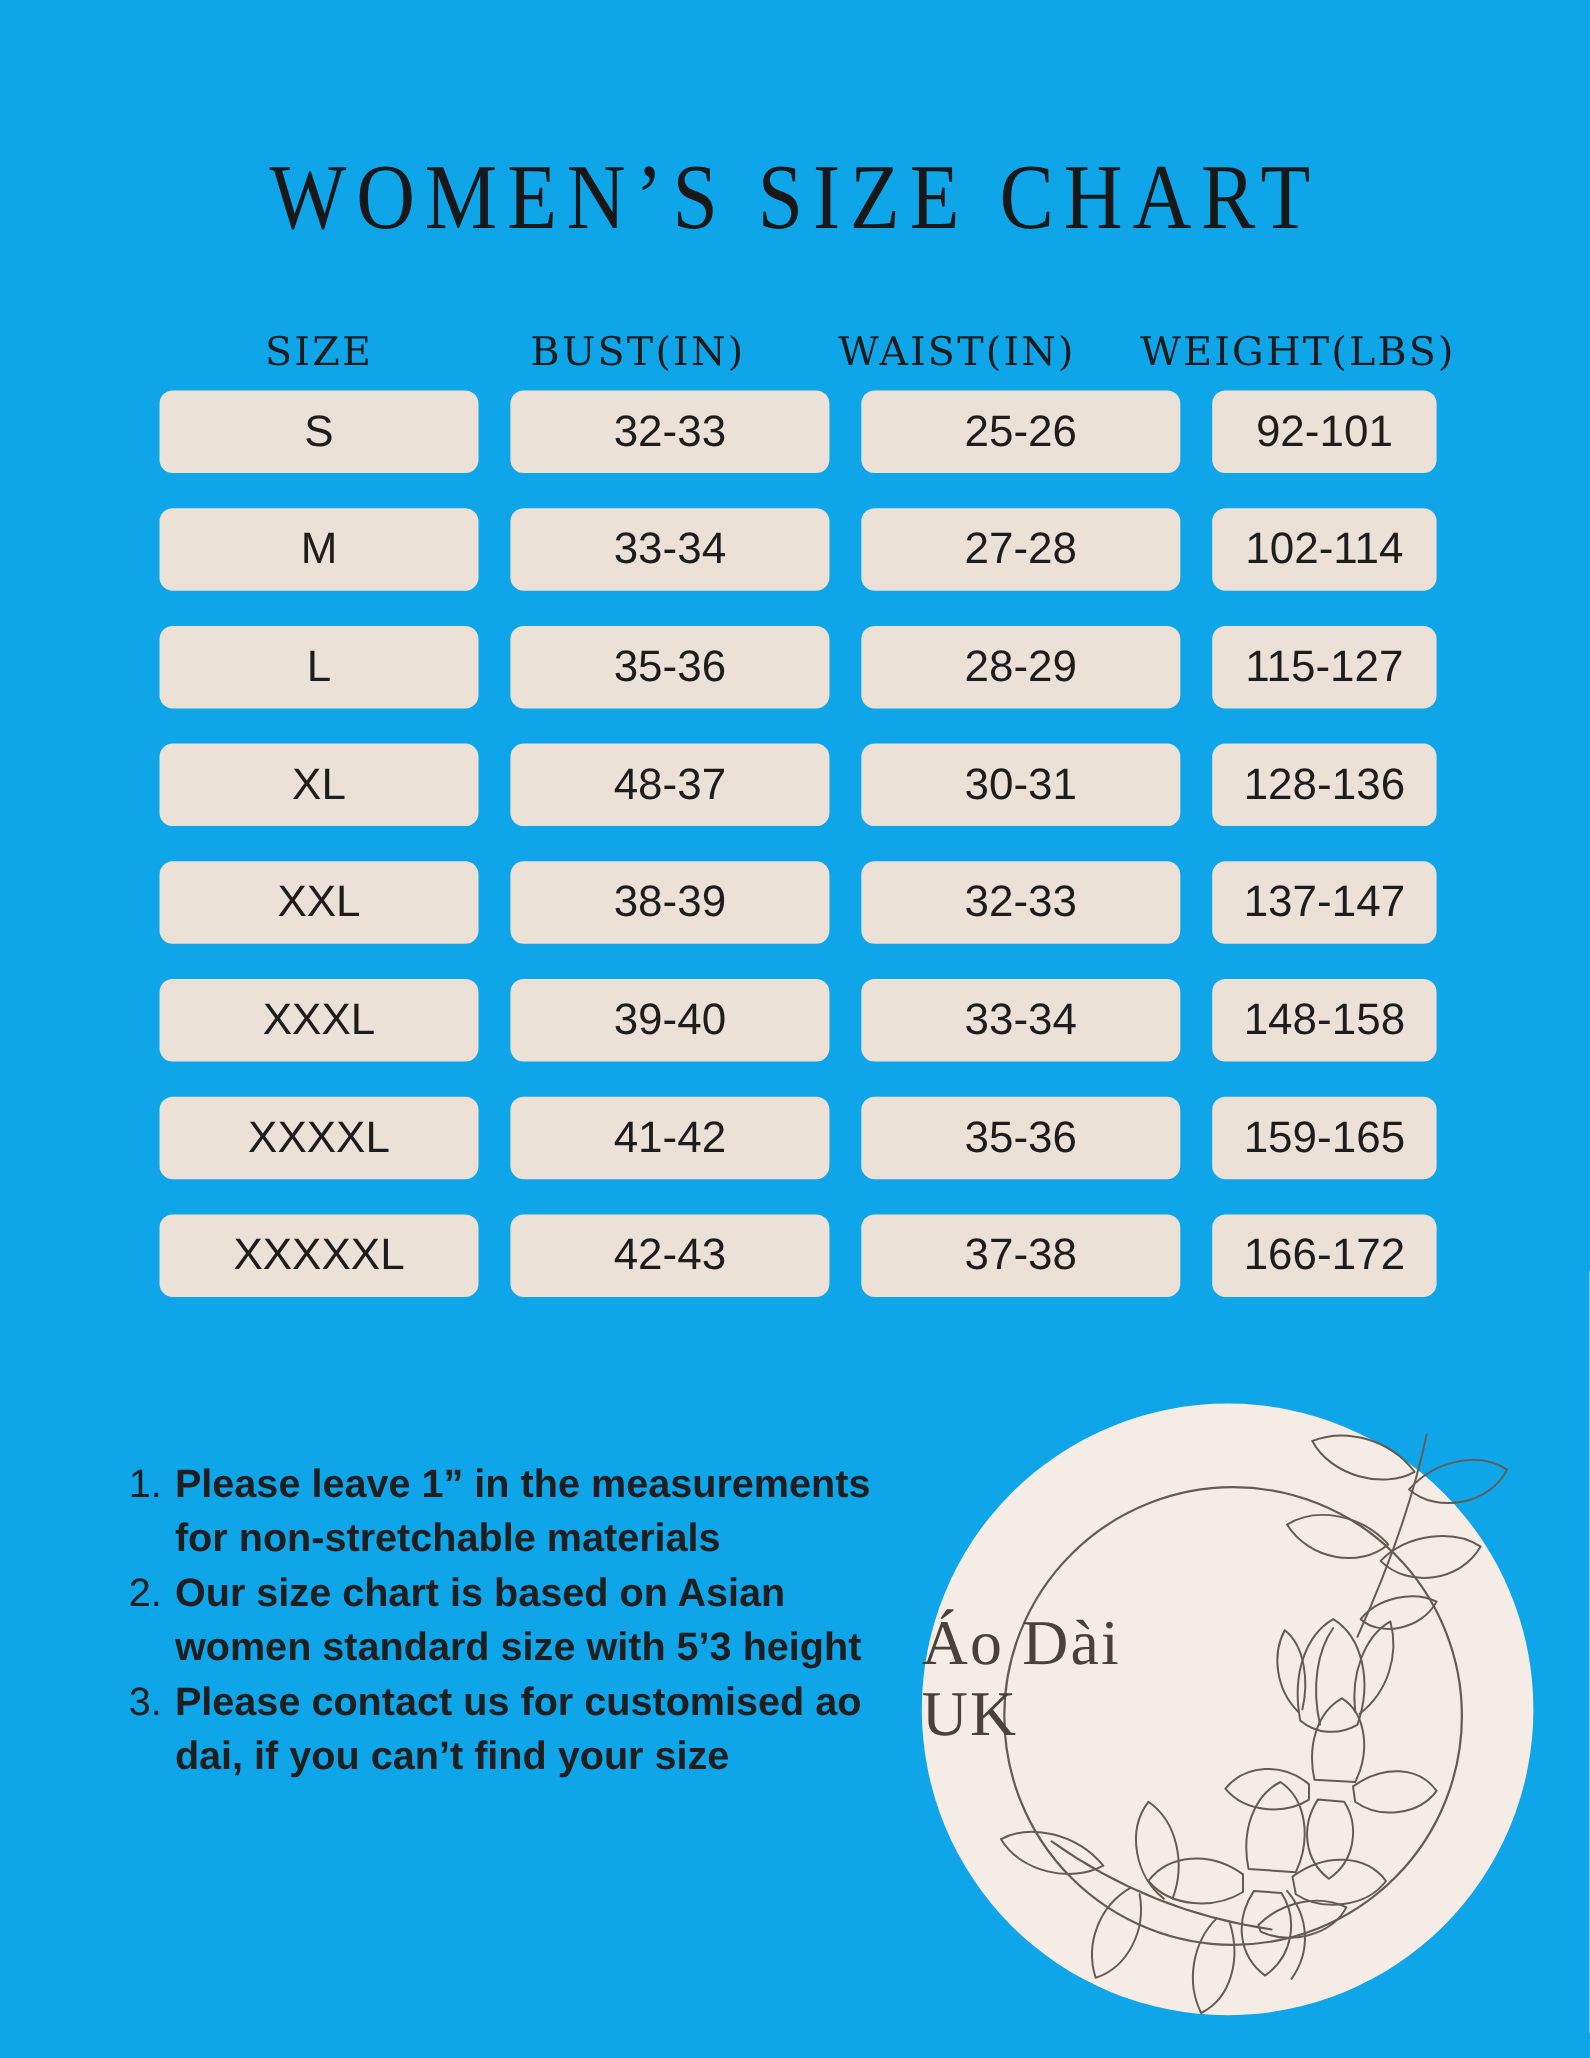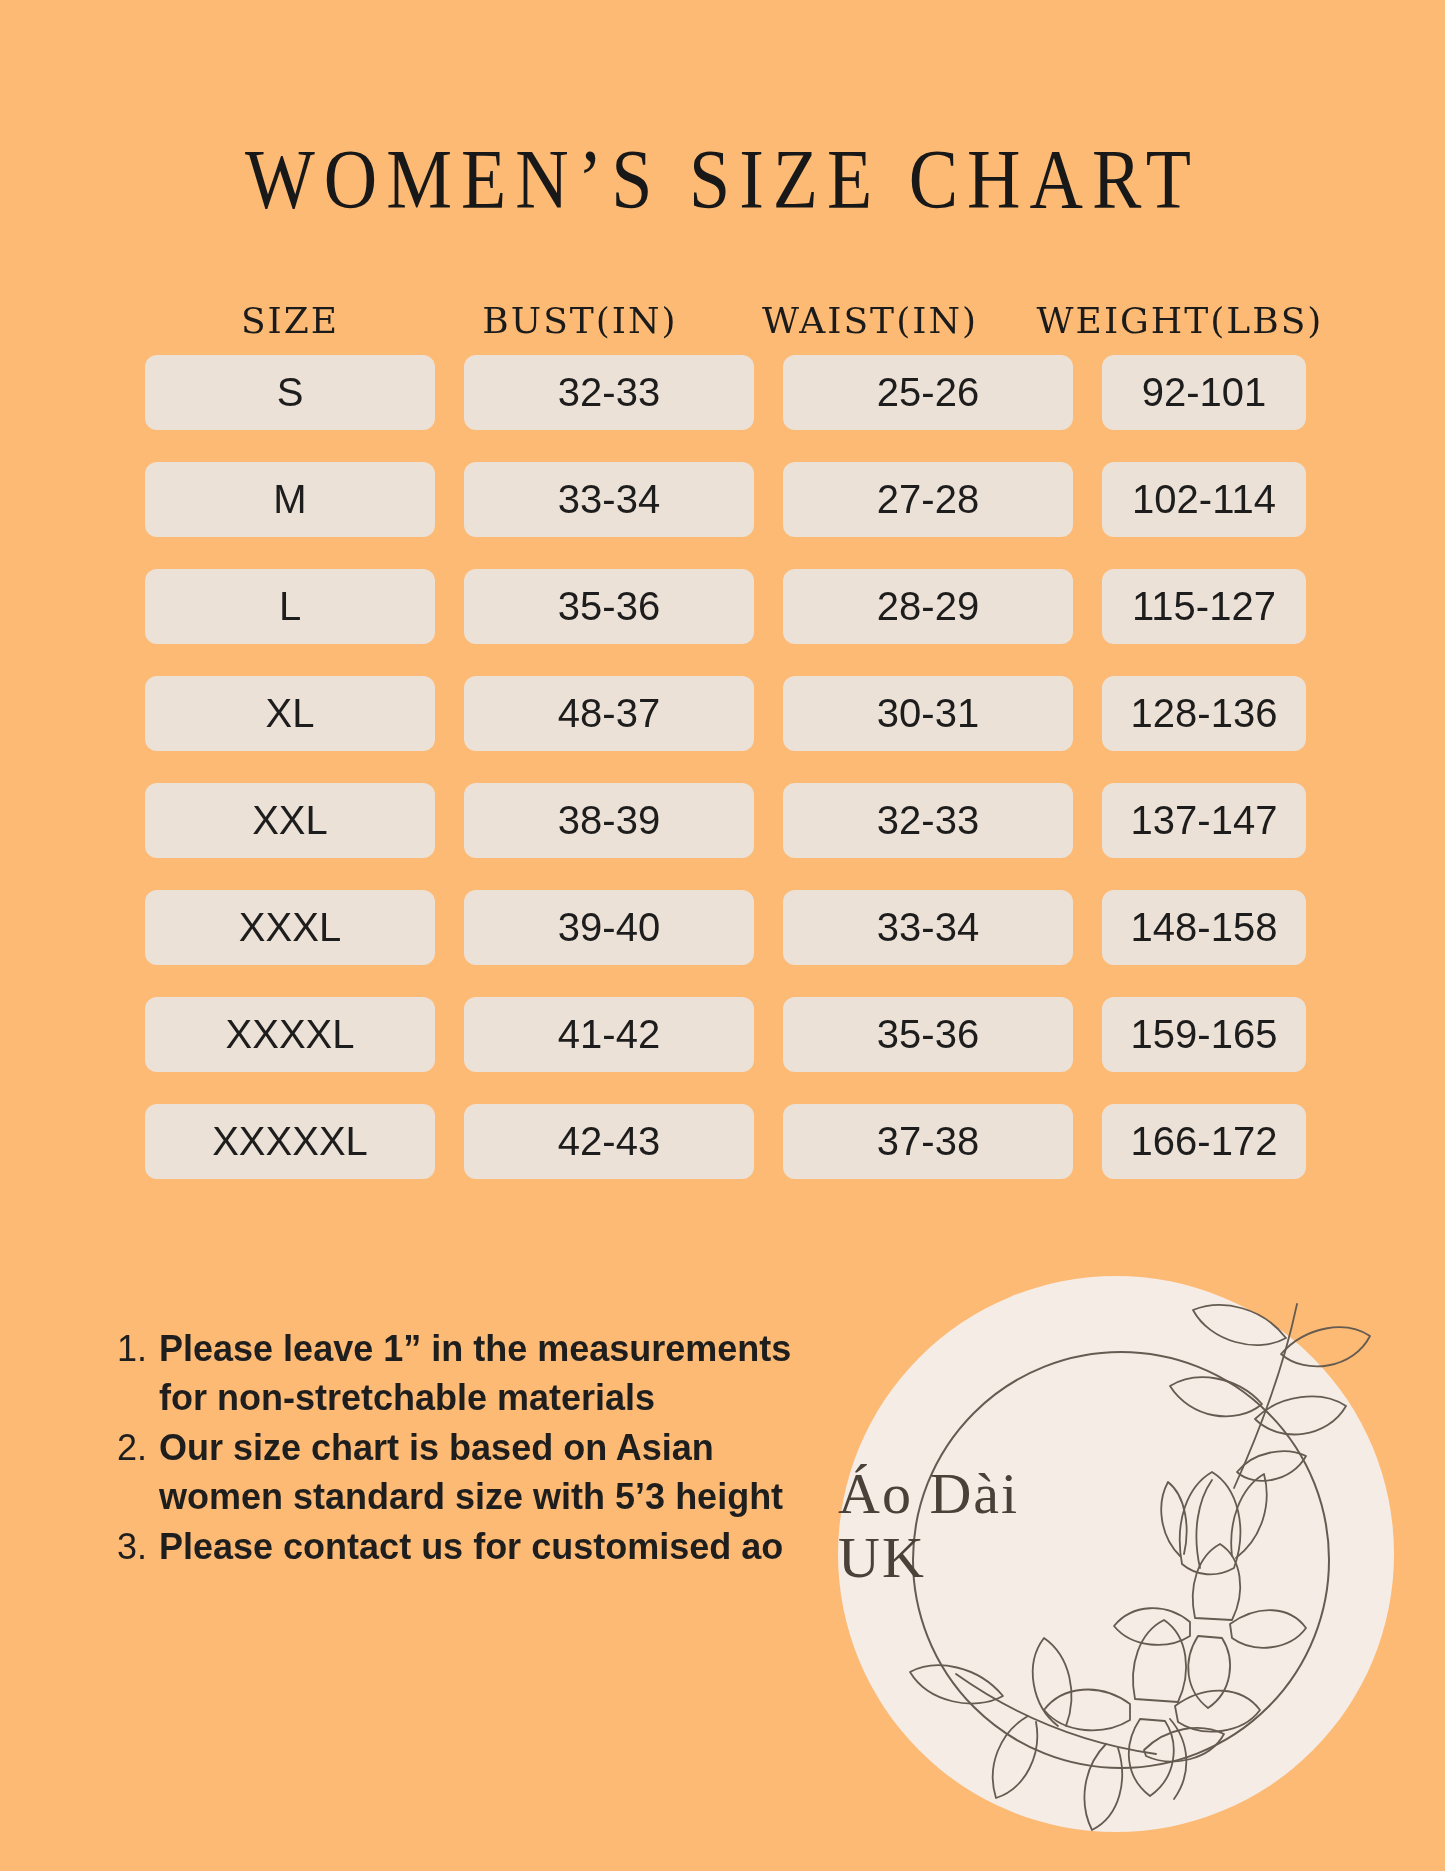--- a/index.html
+++ b/index.html
@@ -1,18 +1,18 @@
 <!DOCTYPE html>
 <html><head>
 <meta charset="utf-8">
 <style>
   html,body{margin:0;padding:0;background:#d8d4cc;}
   .page{
     position:relative;width:1445px;height:1871px;overflow:hidden;
-    background:#fdba74;
+    background:#0ea5e9;
     font-family:"Liberation Sans",sans-serif;
     color:#1d1d1d;
   }
   
   .title-wrap{position:absolute;left:0;top:128px;width:100%;height:104px;
     display:flex;align-items:center;justify-content:center;}
   .title{
     font-family:"Liberation Serif",serif;
     font-size:74px;font-weight:500;letter-spacing:9px;color:#181818;
     transform:scaleY(1.14);white-space:nowrap;
@@ -131,20 +131,21 @@
       <span class="note-num">2.</span>
       <span class="note-body">
         <span class="note-line">Our size chart is based on Asian</span>
         <span class="note-line">women standard size with 5’3 height</span>
       </span>
     </div>
     <div class="note">
       <span class="note-num">3.</span>
       <span class="note-body">
         <span class="note-line">Please contact us for customised ao</span>
+        <span class="note-line">dai, if you can’t find your size</span>
       </span>
     </div>
   </div>
 
   <div class="logo-circle"></div>
   <svg class="florals" viewBox="0 0 556 556">
     <g stroke="#655b50" fill="none" stroke-width="1.8" stroke-linecap="round" stroke-linejoin="round">
       <circle cx="283" cy="284" r="208" stroke-width="2"></circle>
 
       <path d="M459 28 C447 85 424 150 396 212"></path>

